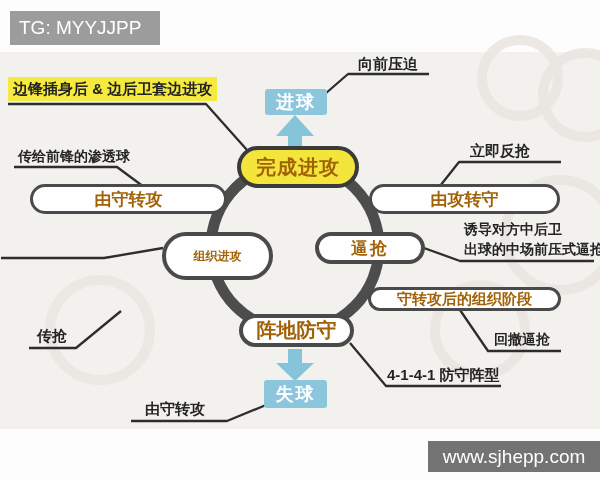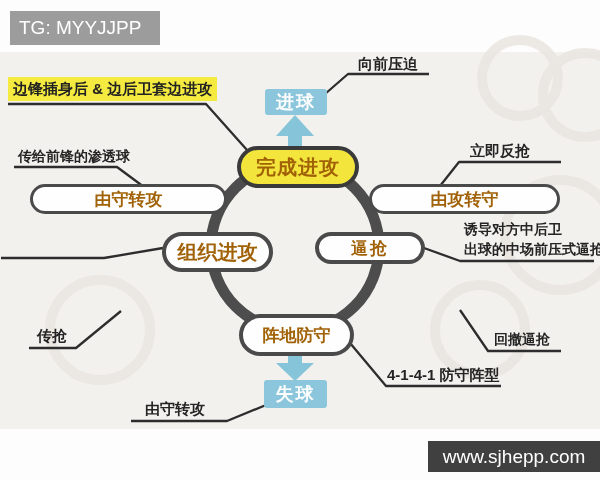--- a/index.html
+++ b/index.html
@@ -12,21 +12,21 @@
   .band { position:absolute; left:0; width:600px; background:#fdfdfd; }
   .band.top { top:0; height:52px; }
   .band.bottom { top:429px; height:51px; }
   svg.layer { position:absolute; left:0; top:0; }
   .bar {
     position:absolute; color:#ffffff; font-weight:normal;
     display:flex; align-items:center; white-space:nowrap;
   }
   .tg-bar { left:10px; top:11px; width:141px; height:34px; background:#9c9c9c;
             font-size:19px; padding-left:9px; }
-  .site-bar { left:428px; top:441px; width:172px; height:31px; background:#404040;
+  .site-bar { left:428px; top:441px; width:172px; height:31px; background:#737373;
               font-size:19px; justify-content:center; }
   .pill {
     position:absolute; background:#fefefe; border:3px solid #4a4a4a;
     border-radius:999px; display:flex; align-items:center; justify-content:center;
     font-weight:bold; white-space:nowrap; box-sizing:border-box; color:#a16207;
   }
   .cbox {
     position:absolute; background:#8bc6dc; color:#ffffff; font-weight:bold;
     display:flex; align-items:center; justify-content:center; border-radius:3px;
     white-space:nowrap; letter-spacing:2px;
@@ -86,25 +86,26 @@
   <div class="bar site-bar">
     <span>www.sjhepp.com</span>
   </div>
 
   <div class="hl">边锋插身后 &amp; 边后卫套边进攻</div>
 
   <div class="cbox" style="left:265px;top:89px;width:62px;height:26px;font-size:18px;">进球</div>
   <div class="cbox" style="left:264px;top:380px;width:63px;height:28px;font-size:18px;">失球</div>
 
   <div class="pill" style="left:237px;top:146px;width:122px;height:42px;font-size:20px;background:#f3e53c;border-width:4px;border-color:#3a3a3a;letter-spacing:1px;">完成进攻</div>
-  <div class="pill" style="left:239px;top:314px;width:115px;height:42px;font-size:17px;border-width:4px;">阵地防守</div>
-  <div class="pill" style="left:162px;top:232px;width:111px;height:40px;font-size:20px;border-width:4px;">组织进攻</div>
+  <div class="pill" style="left:239px;top:314px;width:115px;height:33px;font-size:20px;border-width:4px;">阵地防守</div>
+  <div class="pill" style="left:162px;top:232px;width:111px;height:48px;font-size:12px;border-width:4px;">组织进攻</div>
   <div class="pill" style="left:315px;top:232px;width:110px;height:32px;font-size:17px;border-width:4px;letter-spacing:2px;">逼抢</div>
   <div class="pill" style="left:30px;top:184px;width:197px;height:30px;font-size:17px;">由守转攻</div>
   <div class="pill" style="left:369px;top:184px;width:191px;height:30px;font-size:17px;">由攻转守</div>
+  <div class="pill" style="left:368px;top:287px;width:193px;height:24px;font-size:15px;">守转攻后的组织阶段</div>
 
   <div class="lbl" style="left:18px;top:148px;font-size:14px;">传给前锋的渗透球</div>
   <div class="lbl" style="left:358px;top:55px;font-size:15px;">向前压迫</div>
   <div class="lbl" style="left:470px;top:142px;font-size:15px;">立即反抢</div>
   <div class="lbl" style="left:464px;top:221px;font-size:14px;">诱导对方中后卫</div>
   <div class="lbl" style="left:464px;top:241px;font-size:14px;">出球的中场前压式逼抢</div>
   <div class="lbl" style="left:37px;top:327px;font-size:15px;">传抢</div>
   <div class="lbl" style="left:494px;top:331px;font-size:14px;">回撤逼抢</div>
   <div class="lbl" style="left:387px;top:366px;font-size:15px;">4-1-4-1 防守阵型</div>
   <div class="lbl" style="left:145px;top:400px;font-size:15px;">由守转攻</div>

